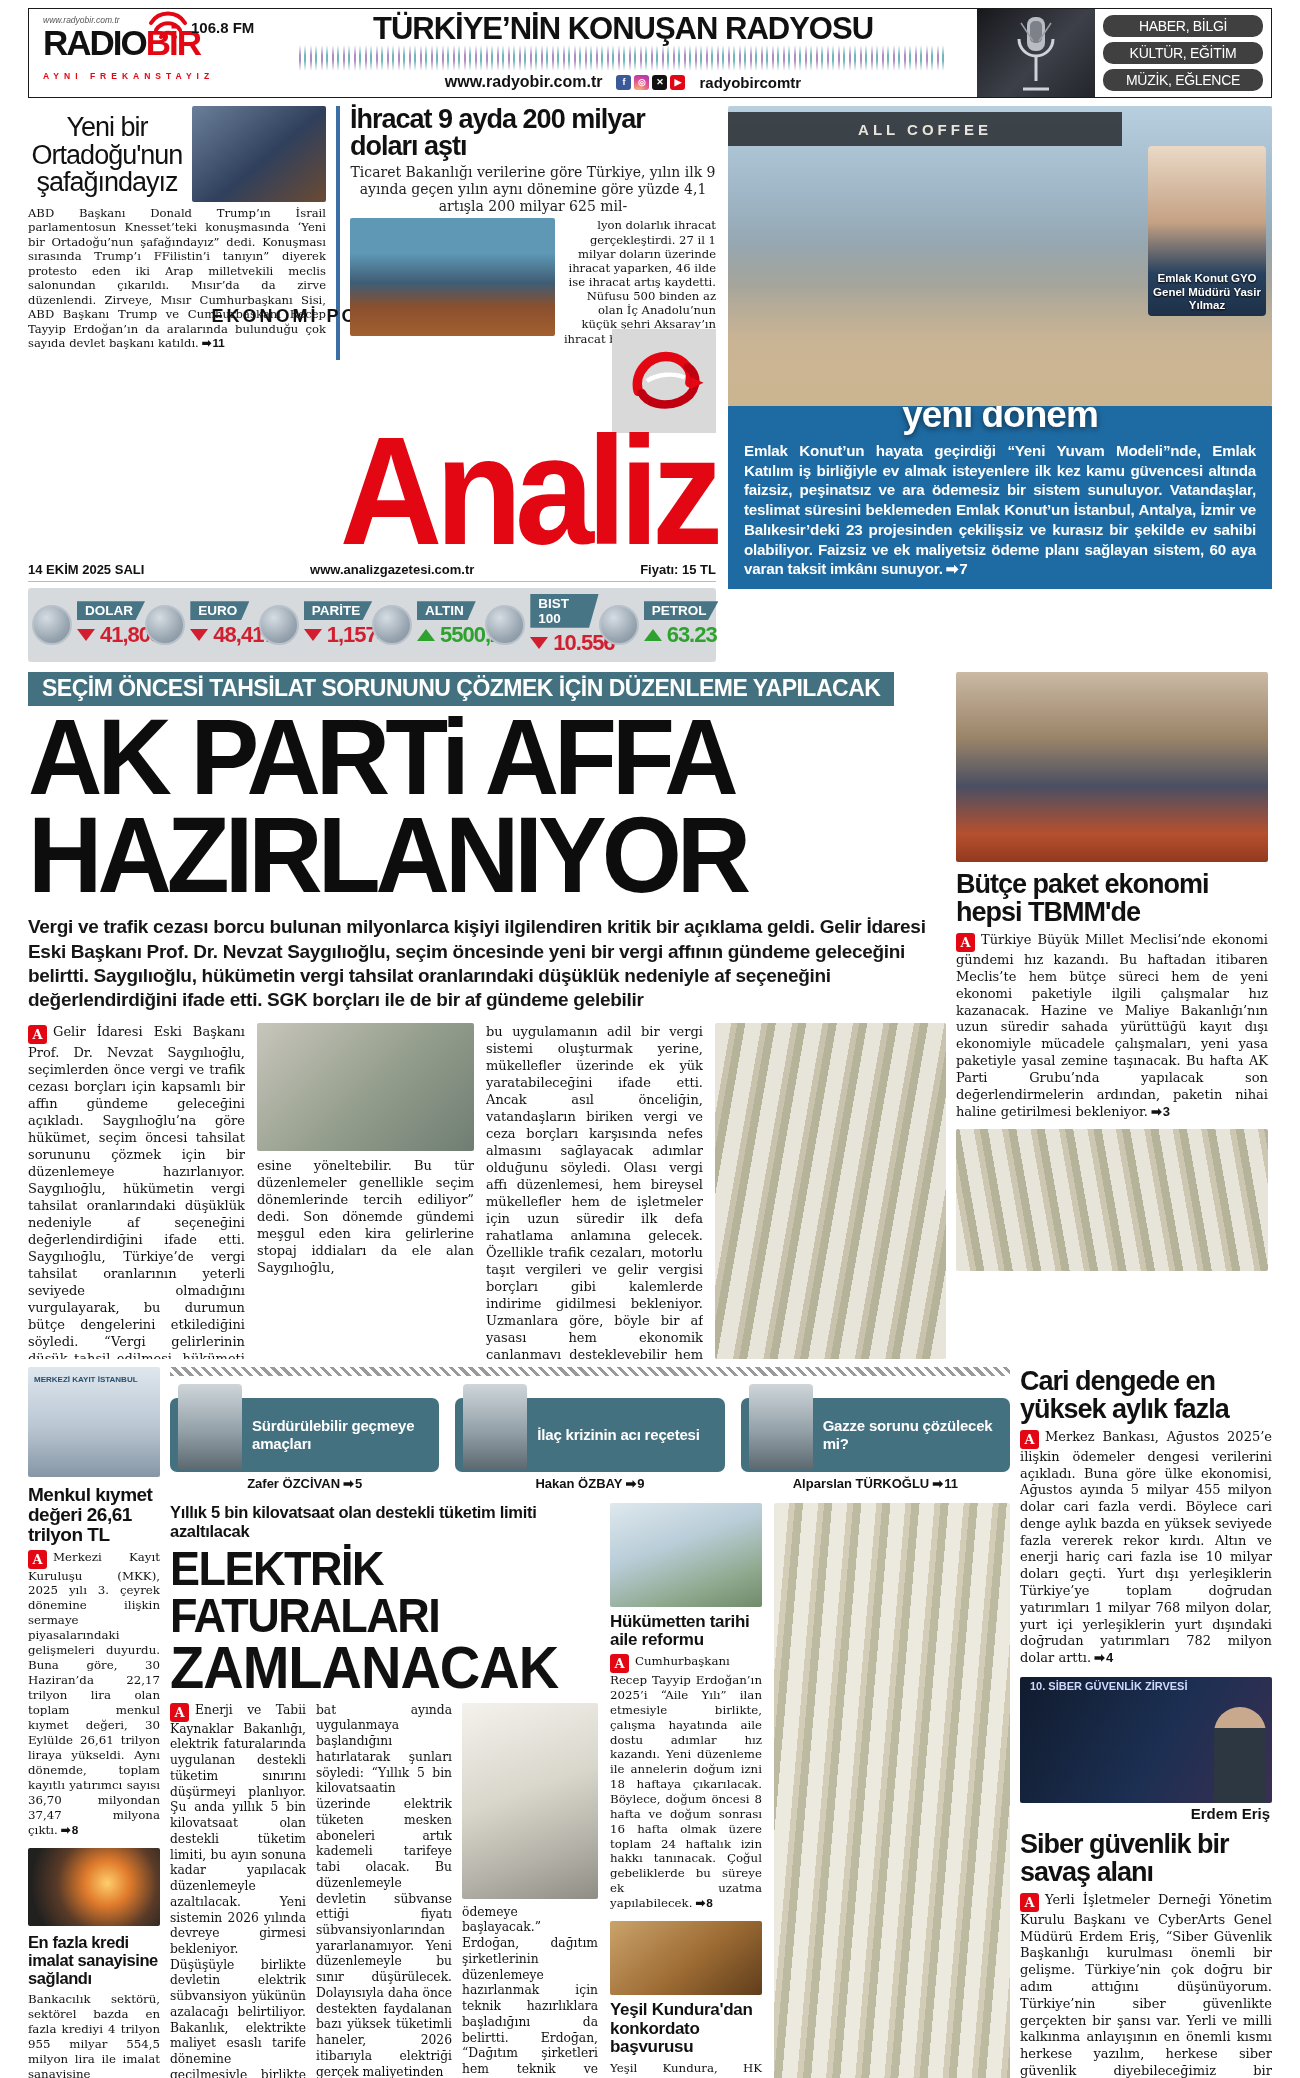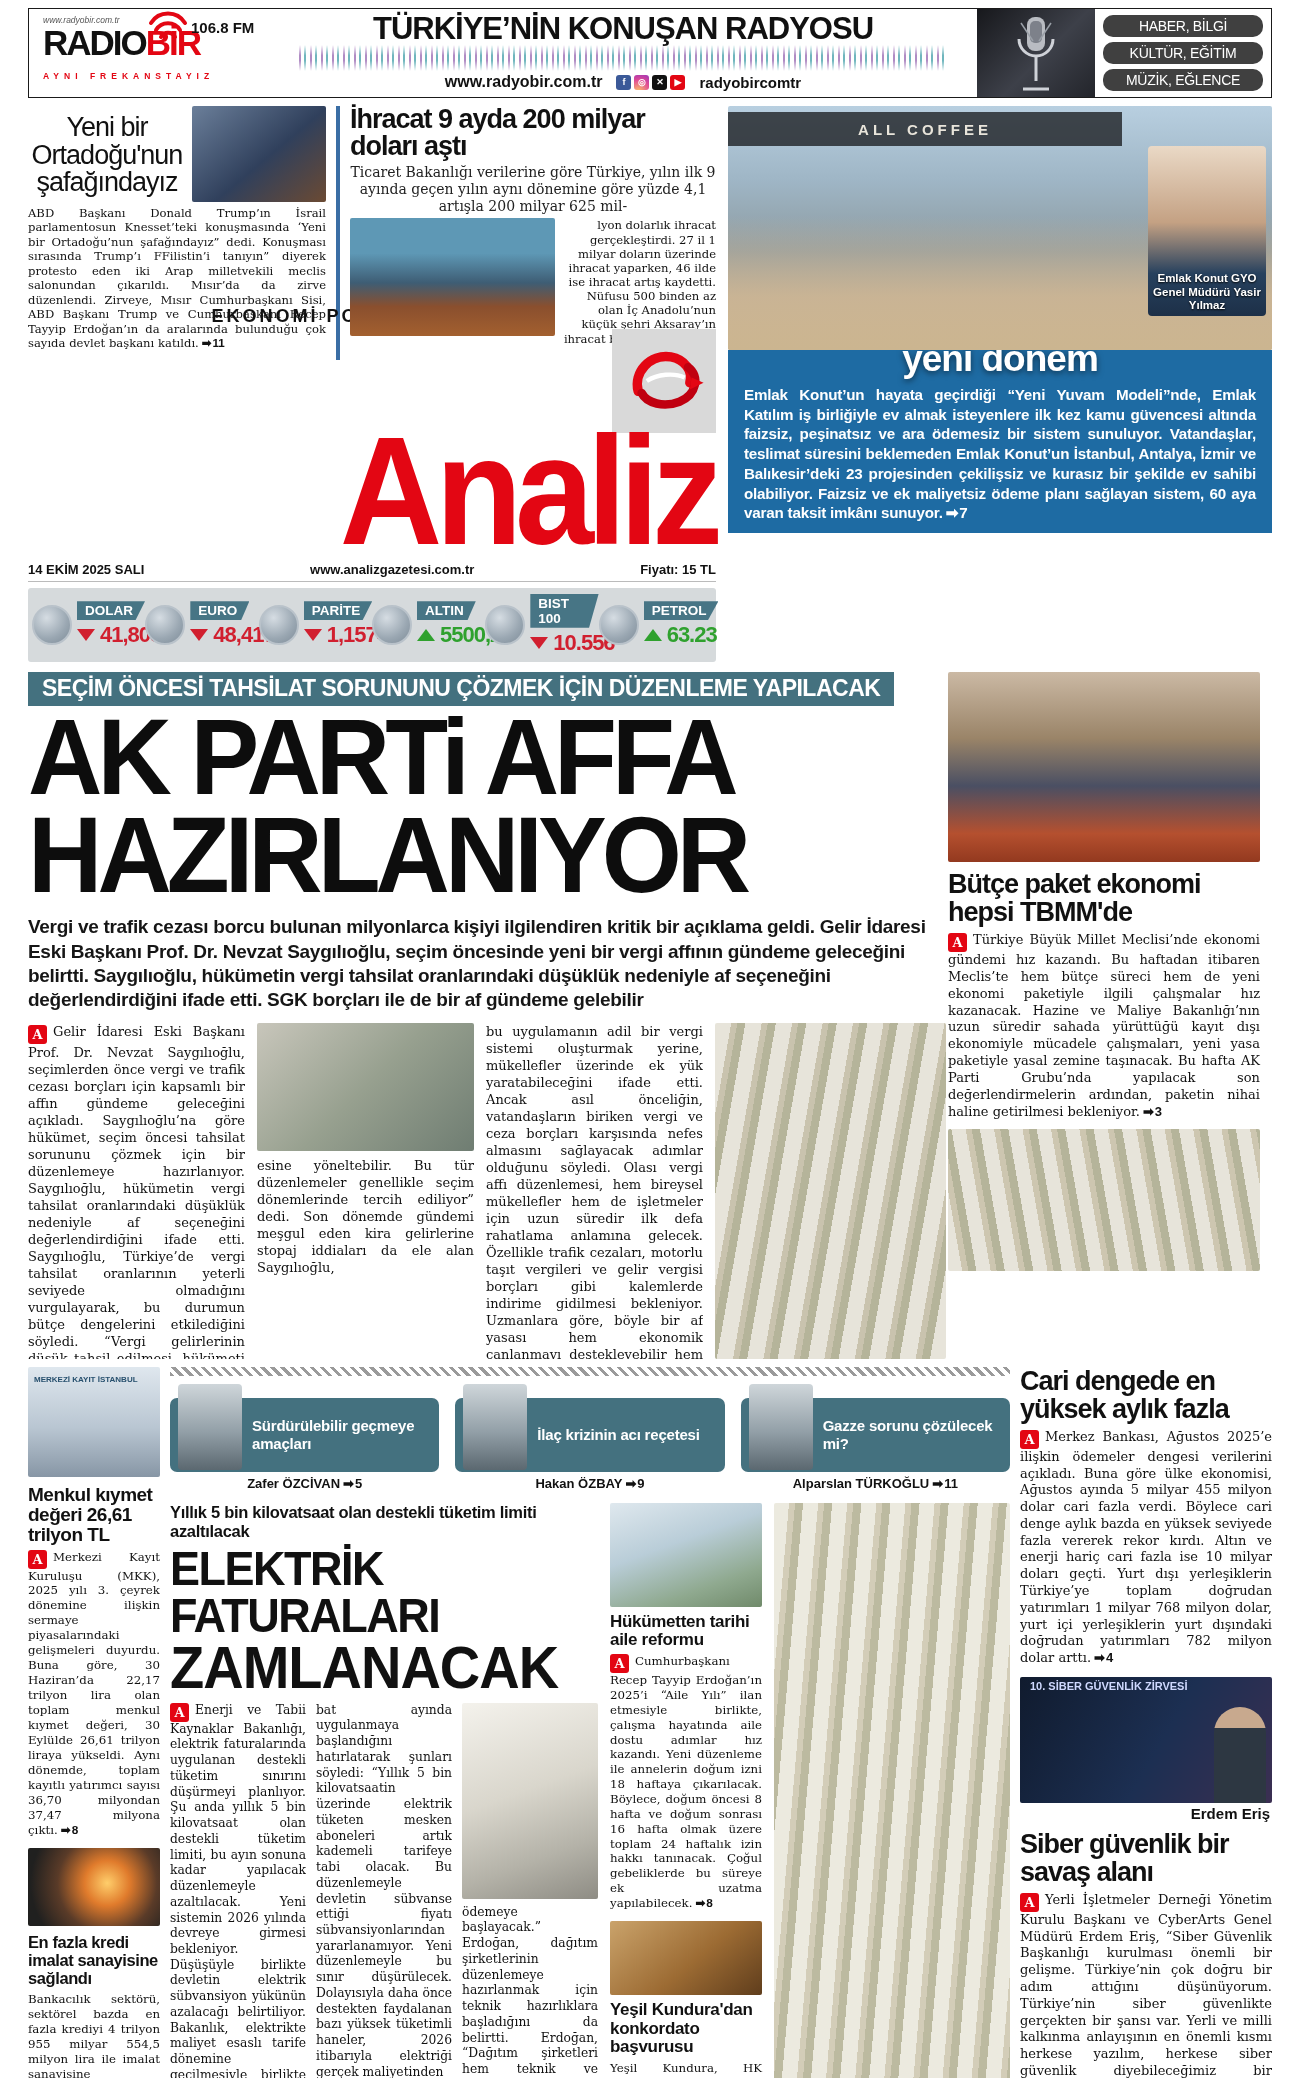--- a/index.html
+++ b/index.html
@@ -77,37 +77,37 @@
   .tk-flag { display:inline-block; background:#477585; color:#fff; font-size:13.5px; font-weight:bold;
              padding:2px 12px 2px 8px; clip-path:polygon(0 0,100% 0,86% 100%,0 100%); }
   .tk-valrow { display:flex; align-items:center; gap:5px; margin-top:2px; }
   .tk-arr { width:0; height:0; border-left:9px solid transparent; border-right:9px solid transparent; }
   .down .tk-arr { border-top:12px solid #d11f2f; }
   .up .tk-arr { border-bottom:12px solid #2fa12e; }
   .tk-val { font-size:22px; font-weight:bold; letter-spacing:-1px; }
   .down .tk-val { color:#d11f2f; } .up .tk-val { color:#2fa12e; }
 
   
-  .collage { height:244px; background:linear-gradient(180deg,#b8cfe0 0,#9fb6c6 30%,#8c9aa0 60%,#b9a98e); }
+  .collage { height:300px; background:linear-gradient(180deg,#b8cfe0 0,#9fb6c6 30%,#8c9aa0 60%,#b9a98e); }
   .coffee-strip { position:absolute; top:6px; left:0; right:150px; height:34px; background:rgba(30,32,36,.8);
                   color:#e8e4da; font-size:15px; font-weight:bold; letter-spacing:4px; display:flex; align-items:center; justify-content:center; }
   .collage .terrace { position:absolute; bottom:0; left:0; right:0; height:55%;
                       background:linear-gradient(180deg,rgba(188,154,110,.0),rgba(208,183,148,.85) 60%,#cbb590); }
   .portrait-card { position:absolute; right:6px; top:40px; width:118px; height:170px;
                    background:linear-gradient(180deg,#ead9c6 0,#c4a183 45%,#27415e 75%,#1d3048);
                    border-radius:4px; display:flex; align-items:flex-end; }
   .portrait-cap { width:100%; color:#fff; font-size:11.5px; font-weight:bold; text-align:center; line-height:1.15;
                   padding:4px; text-shadow:0 1px 2px #000; }
   .tasarruf { background:#1e6ba3; color:#fff; padding:4px 16px 10px; overflow:visible; }
   .tas-title { text-align:center; font-weight:bold; font-size:37px; line-height:0.98; letter-spacing:-1px;
                margin-top:-86px; text-shadow:0 2px 6px rgba(0,0,0,.55); }
   .tas-body { margin-top:8px; font-size:15.2px; font-weight:bold; line-height:1.3; text-align:justify; letter-spacing:-0.2px; }
 
   
-  .lead { display:grid; grid-template-columns:918px 312px; gap:2px; padding:10px 28px 0; }
+  .lead { display:grid; grid-template-columns:918px 312px; gap:10px; padding:10px 28px 0; }
   .kicker { display:inline-block; background:#44717f; color:#fff; font-weight:bold; font-size:23px;
             letter-spacing:-0.5px; padding:3px 14px 4px; }
   .lead-h { font-size:103px; font-weight:bold; letter-spacing:-5px; line-height:0.95; color:#0d0d0d;
             transform:scaleY(1.05); transform-origin:top left; white-space:nowrap; }
   .deck { font-size:19px; font-weight:bold; line-height:1.28; letter-spacing:-0.3px; margin:14px 0 10px; color:#161616; }
   .lead-body { display:grid; grid-template-columns:217px 217px 217px 231px; gap:12px; }
   .lcol { font-size:13px; line-height:1.31; height:336px; overflow:hidden; }
   .ph-money-calc { height:128px; background:linear-gradient(135deg,#c8c6bb,#97a08f 50%,#6f7d72); margin-bottom:6px; }
   .ph-dollar-tall { height:336px; background:repeating-linear-gradient(100deg,#e7e4da 0 16px,#c9c3ae 16px 22px,#b5b49a 22px 30px); }
   .lead-rail .ph-tbmm { height:190px; background:linear-gradient(180deg,#cbb9a4 0,#9a8468 35%,#4a4f63 60%,#b5502f 85%,#93391f); }

